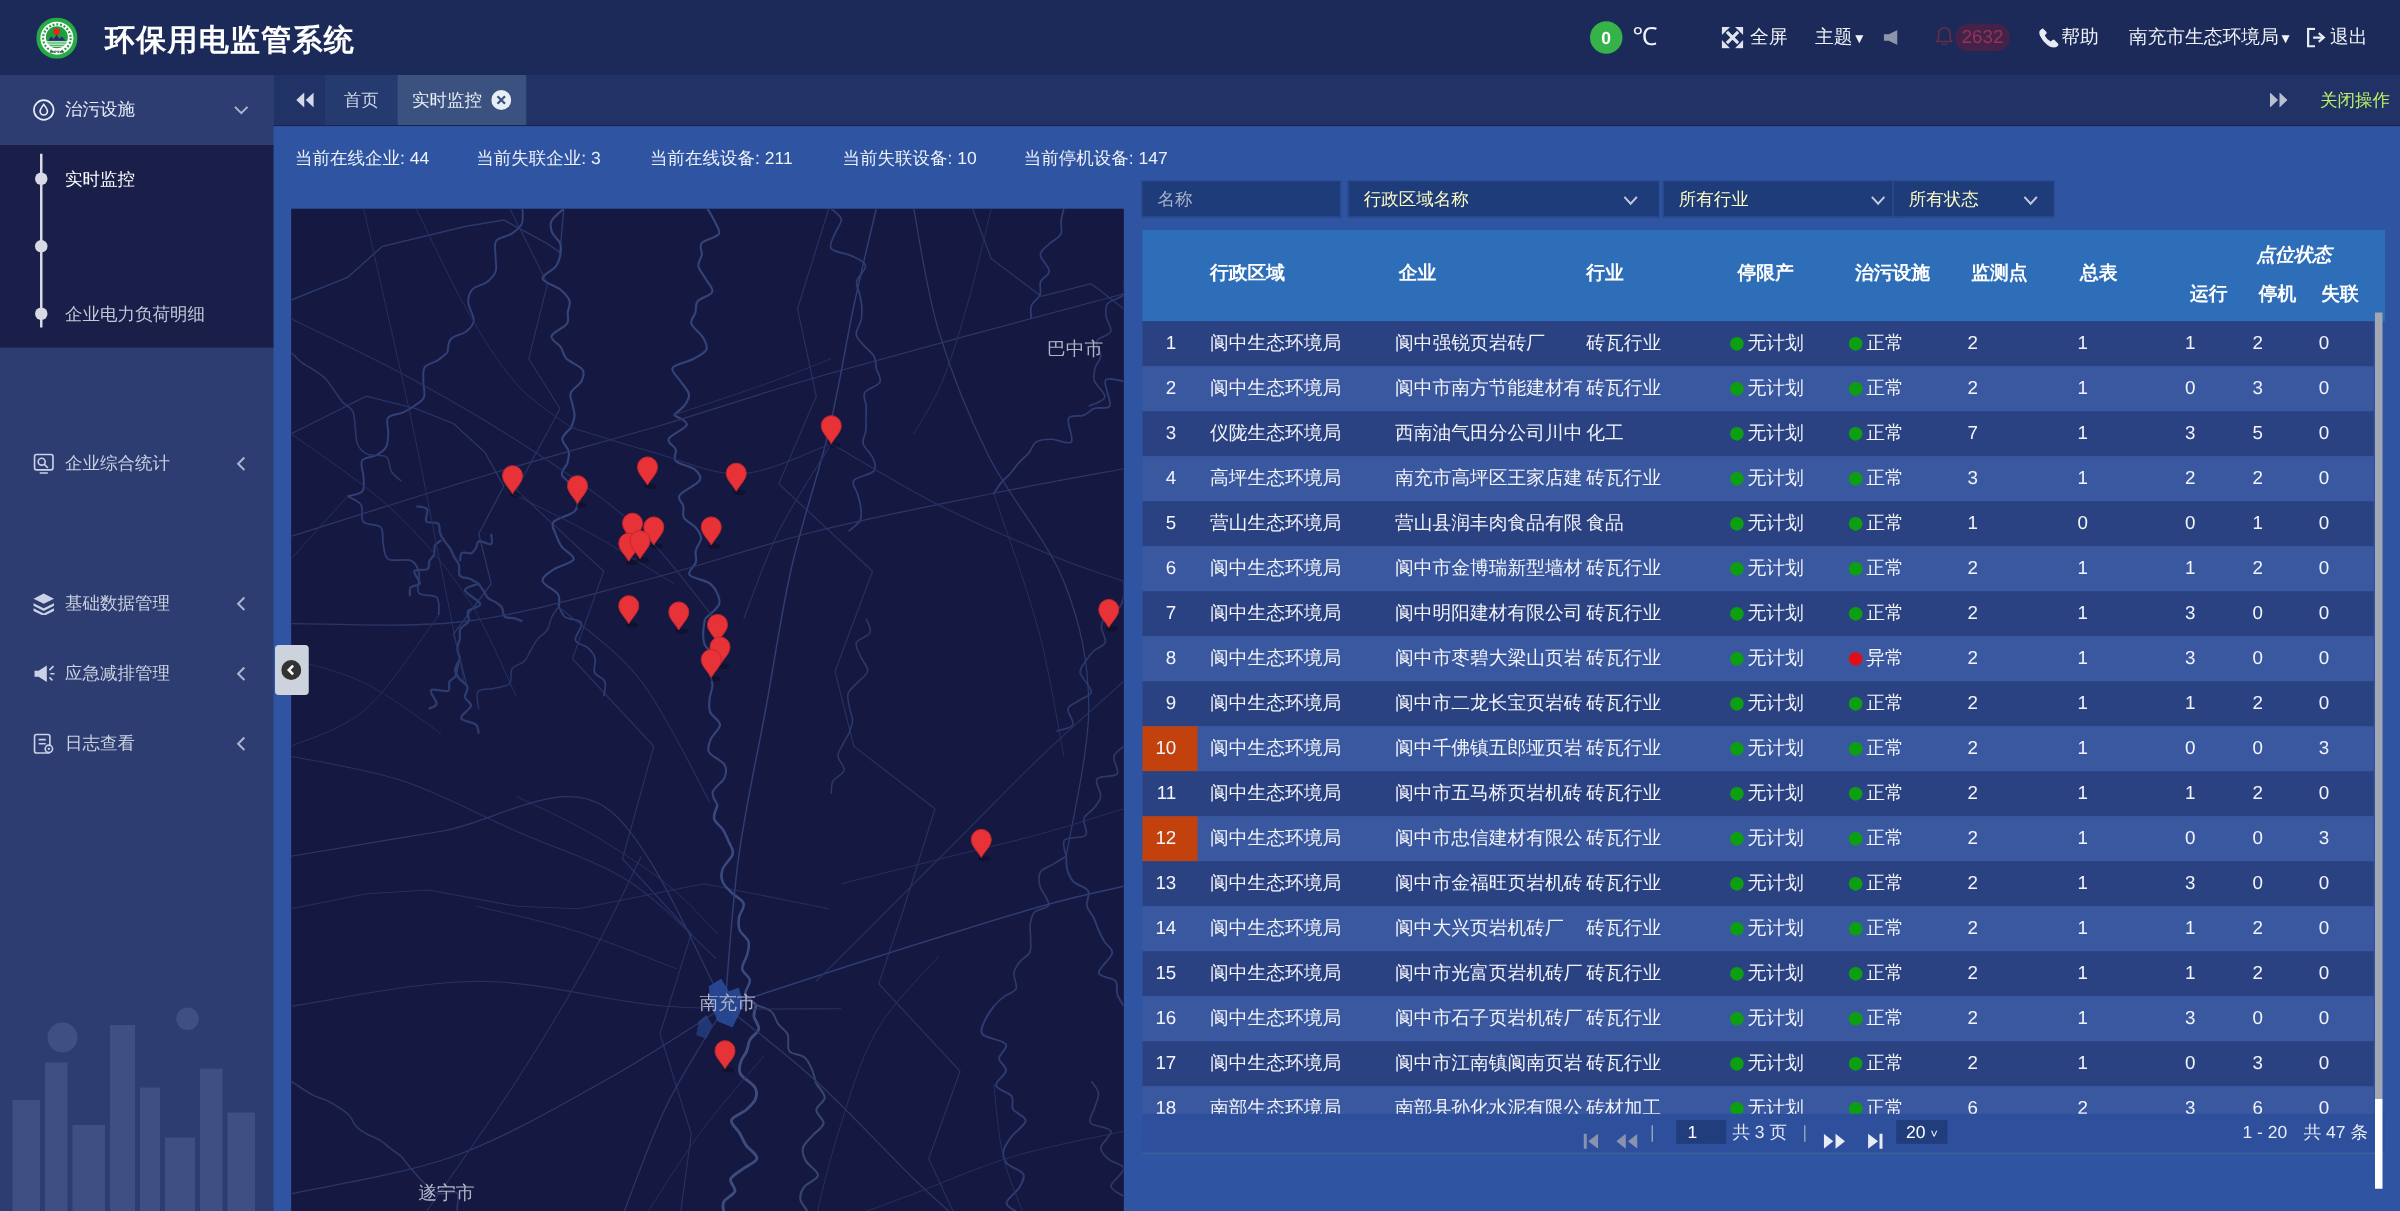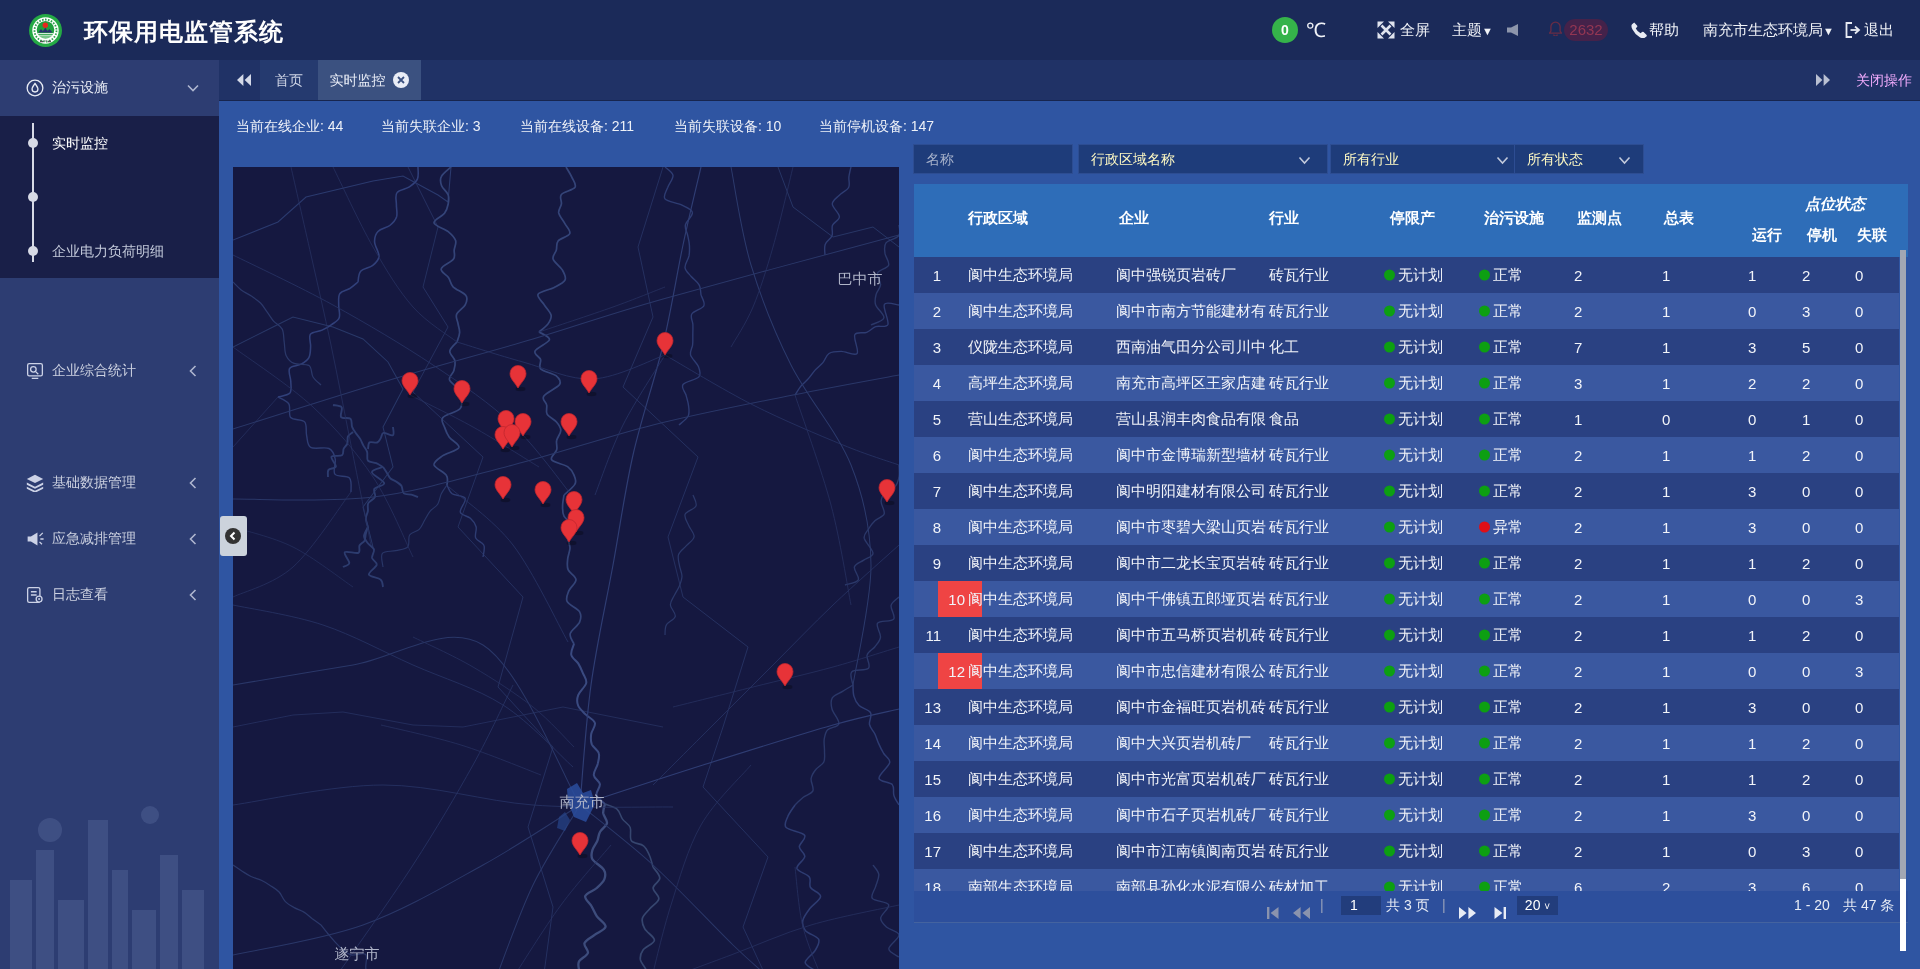--- a/index.html
+++ b/index.html
@@ -36,21 +36,21 @@
 .th { position:absolute; }
 .trow { position:absolute; left:695px; width:985px; height:36px; color:#f2f4f9; font-size:15px; }
 .odd { background:#2a4182; }
 .even { background:#3a58a0; }
 .td { position:absolute; top:50%; transform:translateY(-50%); white-space:nowrap; }
 .dot { display:inline-block; width:11px; height:11px; border-radius:50%; margin-right:3px; vertical-align:-1px; }
 .gdot { background:#0d9f12; }
 .rdot { background:#e00f16; }
 .numcell { position:absolute; left:0; top:0; width:44px; height:100%; text-align:center; }
 .numcell span { position:absolute; left:0; right:17px; top:50%; transform:translateY(-50%); text-align:right; display:block; }
-.graynum { background:#ef4444;margin-left:24px; }
+.graynum { background:#c2410c; }
 
 #pagebar { position:absolute; left:695px; top:790px; width:994px; height:32px; background:#2d4f9c; border-bottom:1px solid #44639f; color:#e8ecf5; font-size:14px; }
 .pgi { position:absolute; top:0; height:28px; line-height:28px; white-space:nowrap; }
 </style>
 </head>
 <body>
 
 <div id="header">
   <svg class="abs" style="left:29px;top:14px" width="33" height="33" viewBox="0 0 33 33">
     <circle cx="16.5" cy="16.5" r="16.5" fill="#25aa45"></circle>
@@ -183,21 +183,21 @@
   <div class="tab" style="left:99px;width:103px;background:#3b5180;color:#e9edf6;">实时监控
     <svg style="vertical-align:-3px;margin-left:4px" width="16" height="16" viewBox="0 0 16 16">
       <circle cx="8" cy="8" r="8" fill="#e9edf6"></circle>
       <path d="M5 5 L11 11 M11 5 L5 11" stroke="#3b5180" stroke-width="1.8"></path>
     </svg>
   </div>
   <svg class="abs" style="left:1597px;top:14px" width="14" height="12" viewBox="0 0 14 12" fill="#b9c0d2">
     <path d="M0 0 L6.4 6 L0 12 Z"></path>
       <path d="M7.6 0 L14 6 L7.6 12 Z"></path>
   </svg>
-  <div class="tab" style="left:1630px;width:70px;color:#f0abfc;">关闭操作</div>
+  <div class="tab" style="left:1630px;width:70px;color:#bef264;">关闭操作</div>
   <div class="abs" style="left:0;top:40px;width:1701px;height:1px;background:#17254e;"></div>
 </div>
 
 <div id="content">
   <div class="stat" style="left:17px;">当前在线企业: 44</div>
   <div class="stat" style="left:162px;">当前失联企业: 3</div>
   <div class="stat" style="left:301px;">当前在线设备: 211</div>
   <div class="stat" style="left:455px;">当前失联设备: 10</div>
   <div class="stat" style="left:600px;">当前停机设备: 147</div>
 

